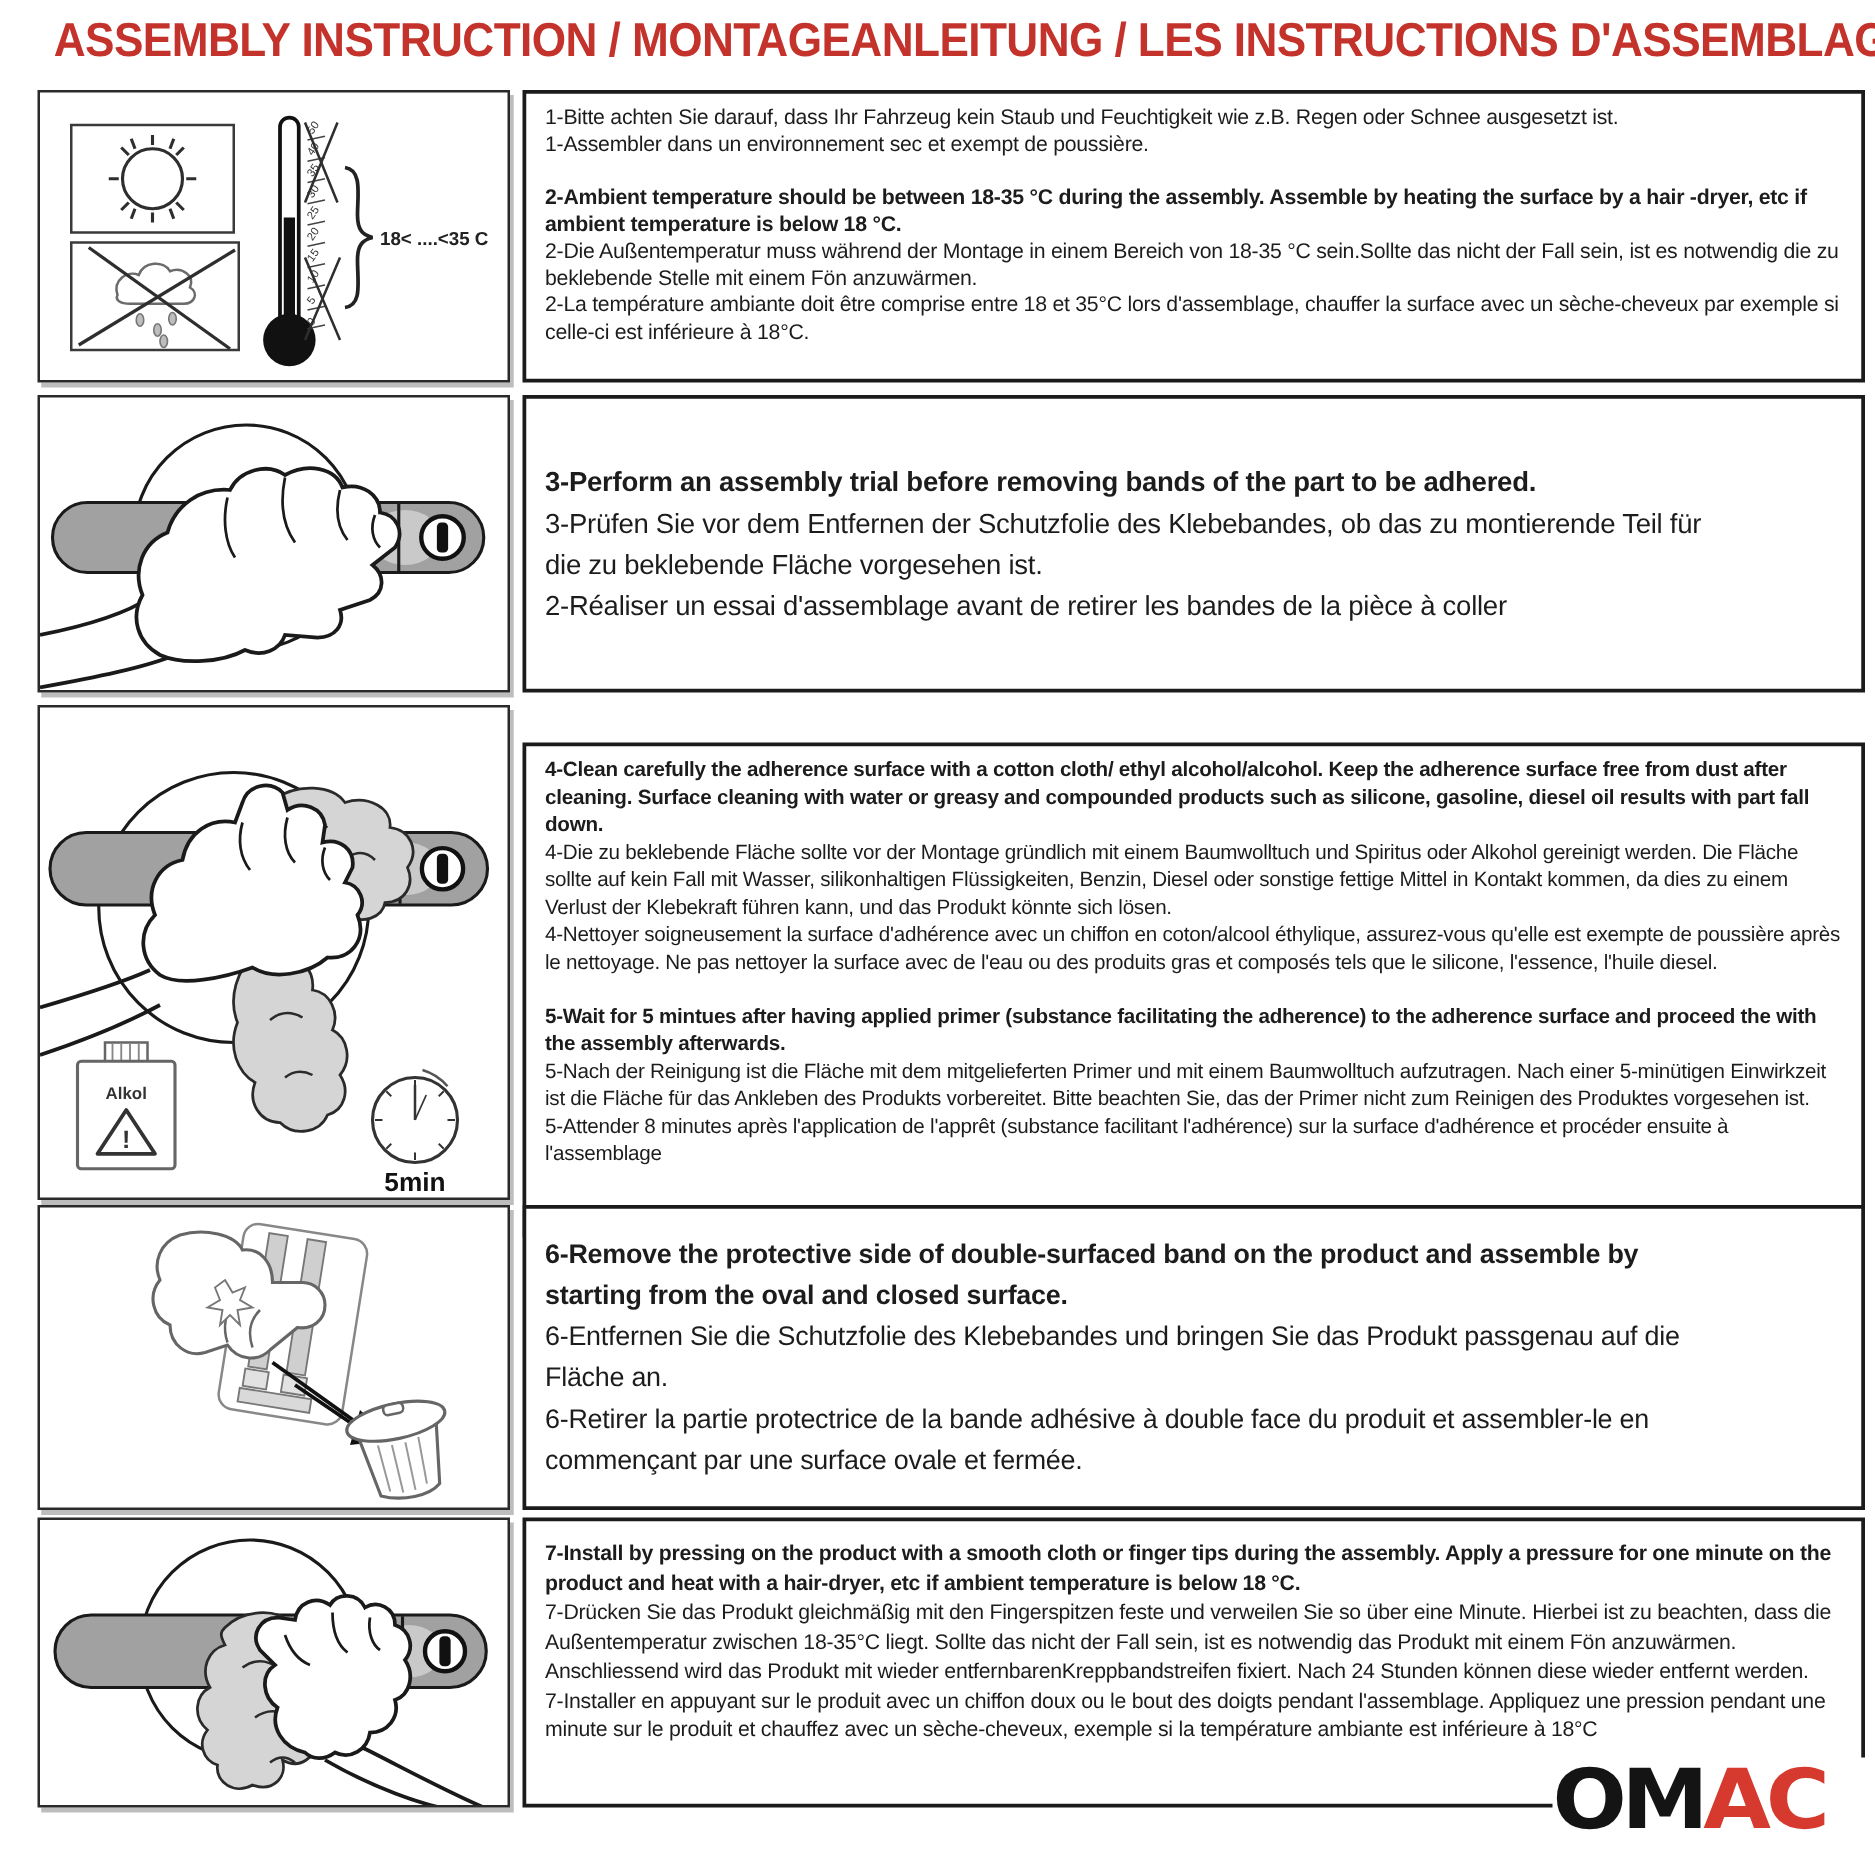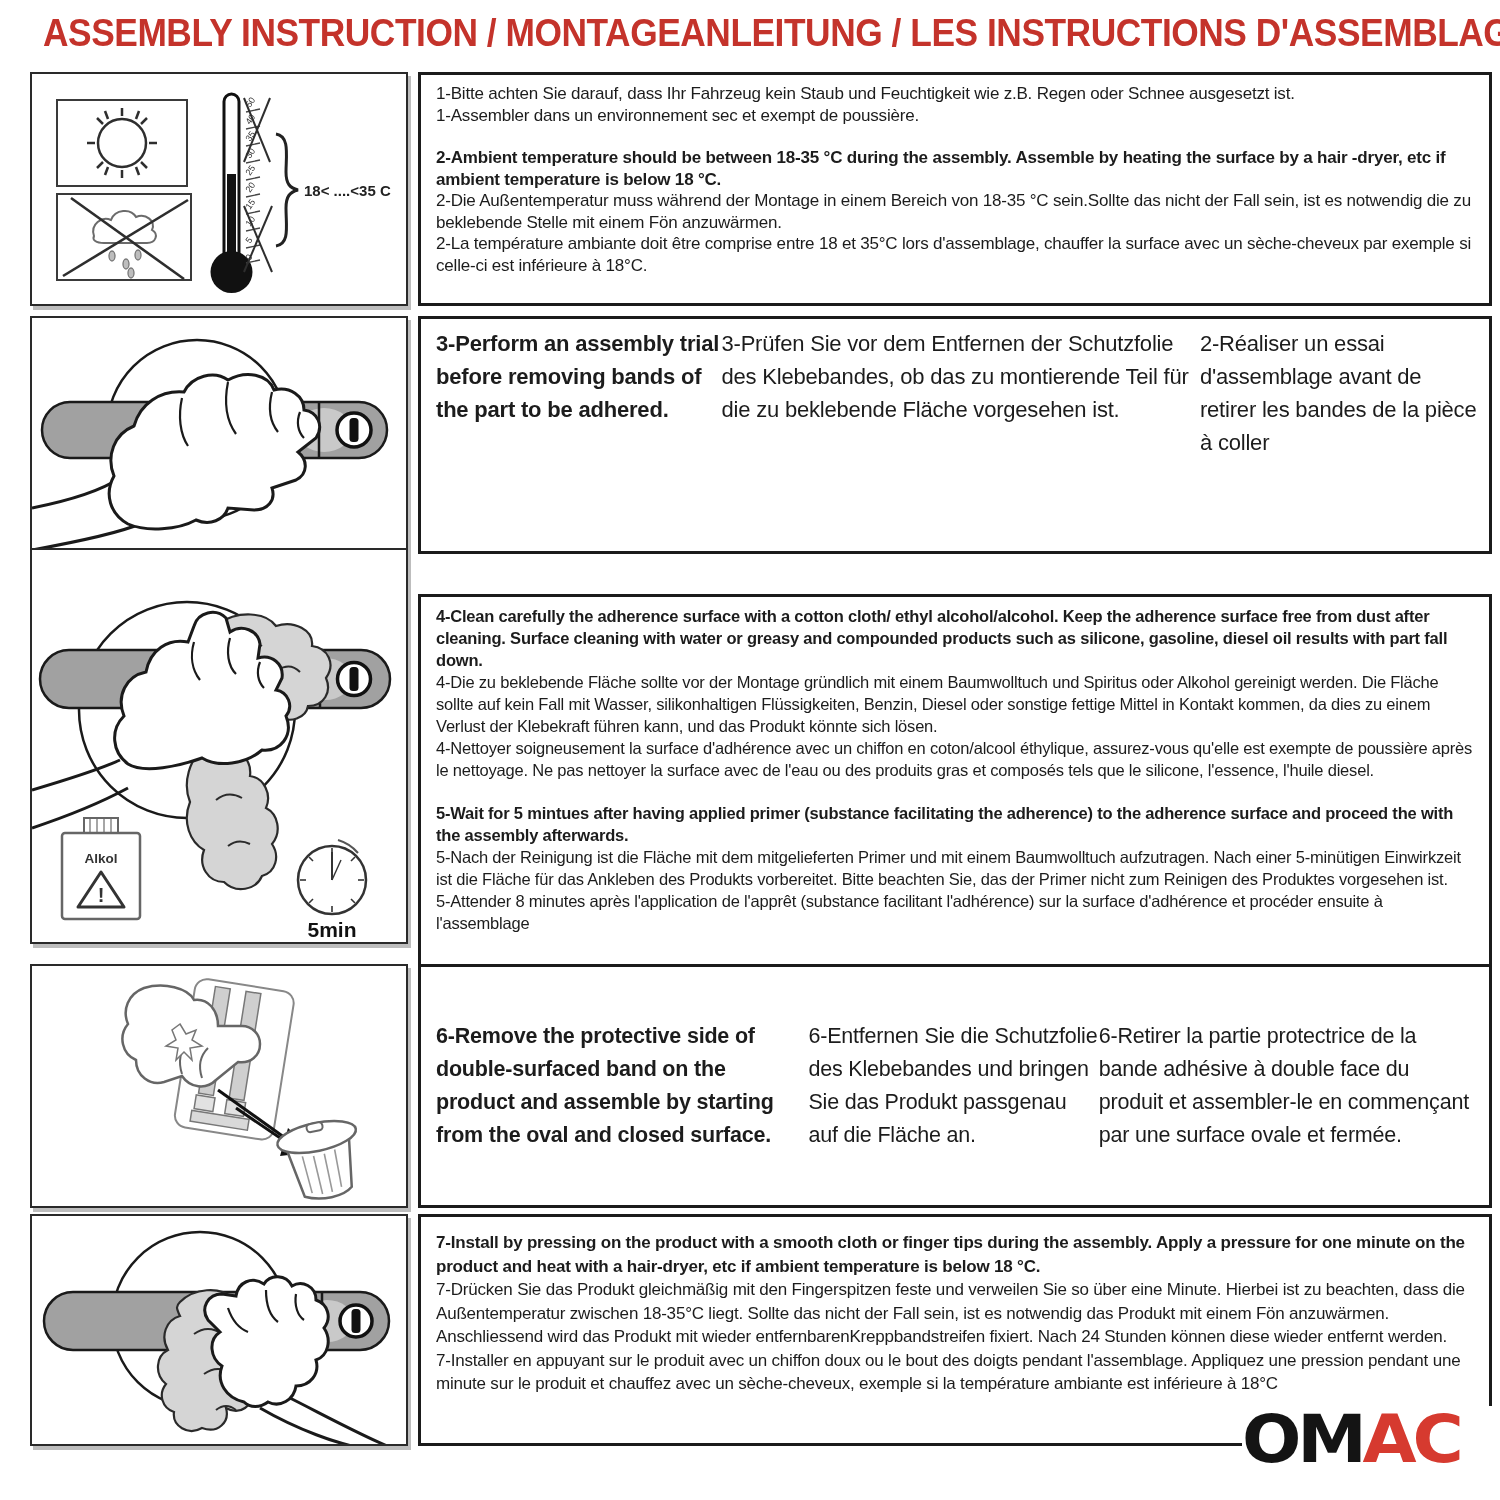--- a/index.html
+++ b/index.html
@@ -5,21 +5,21 @@
   html,body{margin:0;padding:0;background:#ffffff;}
   .page{position:relative;width:1500px;height:1500px;background:#fff;overflow:hidden;
         font-family:"Liberation Sans",sans-serif;color:#1c1c1c;}
   .title{position:absolute;left:43px;top:12px;font-size:38px;font-weight:bold;
          color:#c4332b;white-space:nowrap;letter-spacing:-0.5px;
          transform:scaleX(0.93);transform-origin:left center;}
   .illu{position:absolute;left:30px;width:378px;background:#fff;border:2px solid #2a2a2a;
         box-shadow:3px 4px 0 #bdbdbd;box-sizing:border-box;}
   .tbox{position:absolute;left:418px;width:1074px;background:#fff;border:3px solid #1b1b1b;
         box-sizing:border-box;padding:8px 12px 8px 15px;}
-  .tbox.center{display:flex;flex-direction:row;justify-content:center;}
+  .tbox.center{display:flex;flex-direction:column;justify-content:center;}
   .tbox p{margin:0;}
   .b{font-weight:bold;}
   .gap{margin-top:21px !important;}
   .t-r1{font-size:17px;line-height:21.5px;letter-spacing:-0.2px;}
   .t-r2{font-size:22px;line-height:33px;letter-spacing:-0.2px;max-width:935px;}
   .t-r3{font-size:16.5px;line-height:22px;letter-spacing:-0.2px;}
   .t-r4{font-size:21.5px;line-height:33px;letter-spacing:-0.2px;max-width:950px;}
   .t-r5{font-size:17px;line-height:23.5px;letter-spacing:-0.2px;}
   .logo{position:absolute;left:1242px;top:1406px;width:246px;height:72px;background:#fff;
         z-index:5;font-family:"DejaVu Sans",sans-serif;font-weight:bold;font-size:66px;
@@ -144,21 +144,21 @@
         </g>
       </g>
     </svg>
   </div>
   <div class="tbox center" style="top:316px;height:238px;">
     <p class="t-r2 b">3-Perform an assembly trial before removing bands of the part to be adhered.</p>
     <p class="t-r2">3-Prüfen Sie vor dem Entfernen der Schutzfolie des Klebebandes, ob das zu montierende Teil für die zu beklebende Fläche vorgesehen ist.</p>
     <p class="t-r2">2-Réaliser un essai d'assemblage avant de retirer les bandes de la pièce à coller</p>
   </div>
 
-  <div class="illu" style="top:548px;height:396px;">
+  <div class="illu" style="top:564px;height:396px;">
     <svg width="374" height="392" viewBox="0 0 374 392">
       <circle cx="155" cy="160" r="108" fill="#fff" stroke="#1a1a1a" stroke-width="2.5"></circle>
       <g>
         <rect x="8" y="100" width="350" height="58" rx="29" fill="#a1a1a1" stroke="#1a1a1a" stroke-width="2.5"></rect>
         <ellipse cx="293" cy="129" rx="27" ry="21" fill="#c9c9c9"></ellipse>
         <line x1="288" y1="101" x2="288" y2="157" stroke="#1a1a1a" stroke-width="2.5"></line>
         <g>
           <circle cx="322" cy="129" r="16.5" fill="#fff" stroke="#111" stroke-width="3.5"></circle>
           <rect x="317.5" y="117" width="9" height="24" rx="3.5" fill="#111"></rect>
         </g>
@@ -257,21 +257,21 @@
           <line x1="272" y1="186" x2="274" y2="224"></line>
             <line x1="283" y1="188" x2="284" y2="227"></line>
           <line x1="294" y1="188" x2="294" y2="227"></line>
             <line x1="305" y1="186" x2="304" y2="224"></line>
         </g>
         <ellipse cx="290" cy="170" rx="40" ry="14" fill="#fff" stroke="#666" stroke-width="2.5"></ellipse>
         <rect x="282" y="156" width="16" height="8" rx="3.5" fill="#fff" stroke="#666" stroke-width="2"></rect>
       </g>
     </svg>
   </div>
-  <div class="tbox center" style="top:964px;height:244px;align-items:center;">
+  <div class="tbox center" style="top:964px;height:244px;">
     <p class="t-r4 b">6-Remove the protective side of double-surfaced band on the product and assemble by starting from the oval and closed surface.</p>
     <p class="t-r4">6-Entfernen Sie die Schutzfolie des Klebebandes und bringen Sie das Produkt passgenau auf die Fläche an.</p>
     <p class="t-r4">6-Retirer la partie protectrice de la bande adhésive à double face du produit et assembler-le en commençant par une surface ovale et fermée.</p>
   </div>
 
   <div class="illu" style="top:1214px;height:232px;">
     <svg width="374" height="228" viewBox="0 0 374 228">
       <circle cx="168" cy="104" r="88" fill="#fff" stroke="#1a1a1a" stroke-width="2.5"></circle>
       <g>
         <rect x="12" y="76" width="345" height="58" rx="29" fill="#a1a1a1" stroke="#1a1a1a" stroke-width="2.5"></rect>

